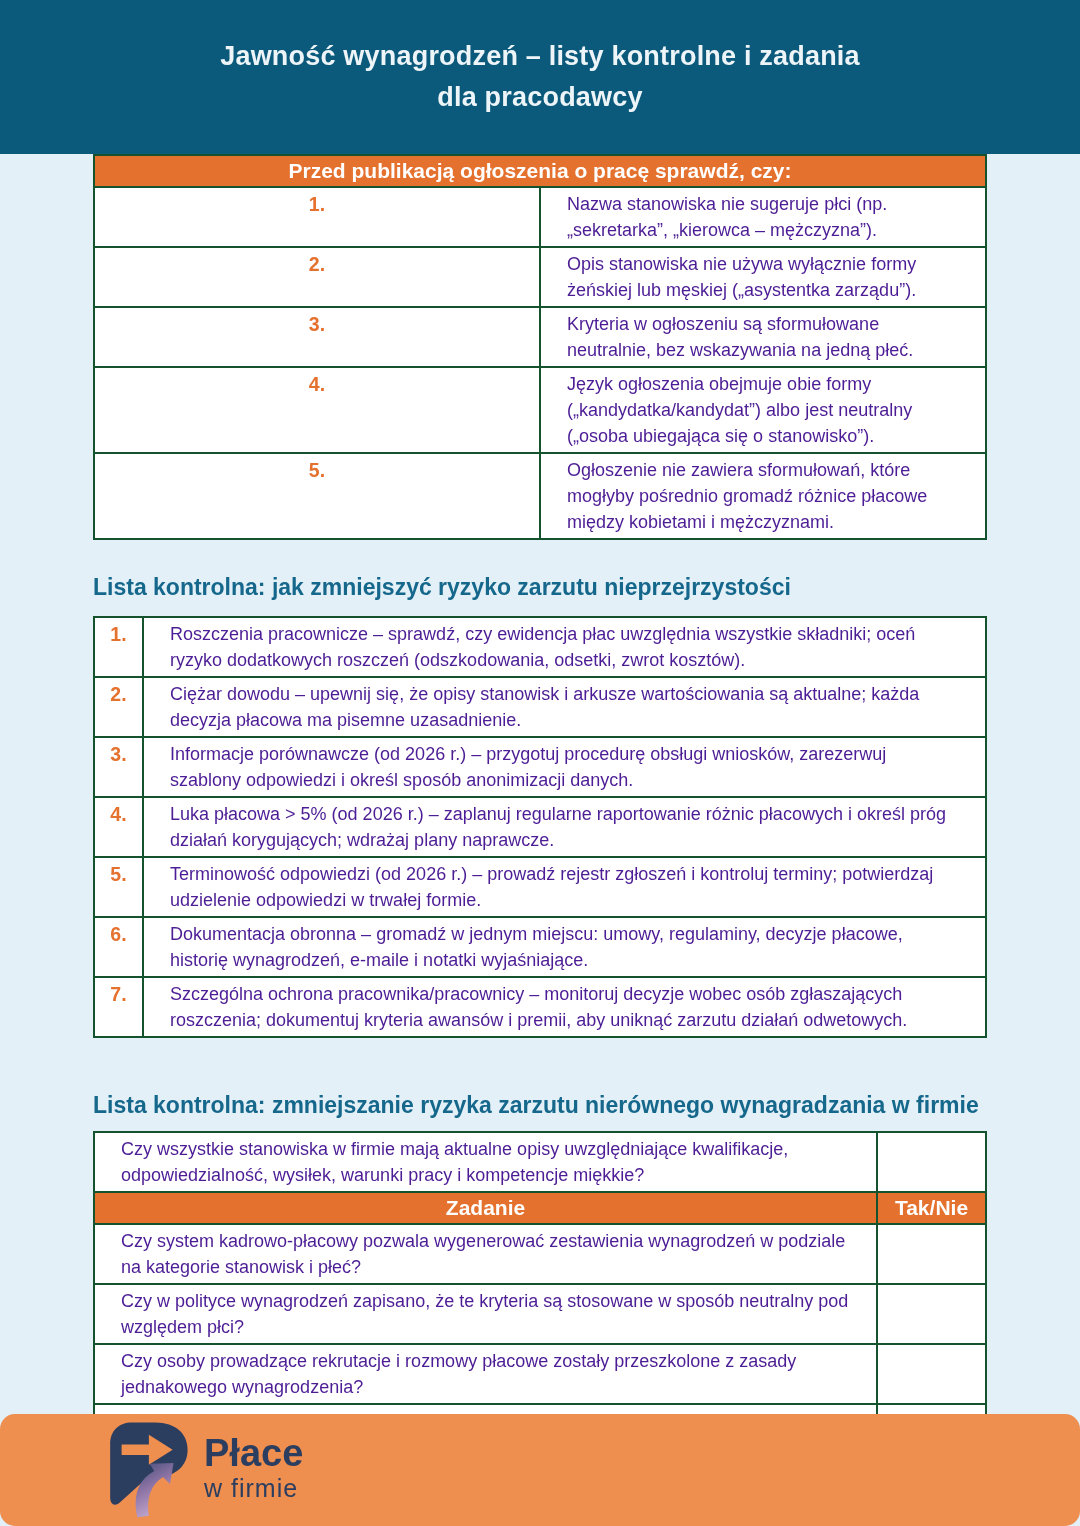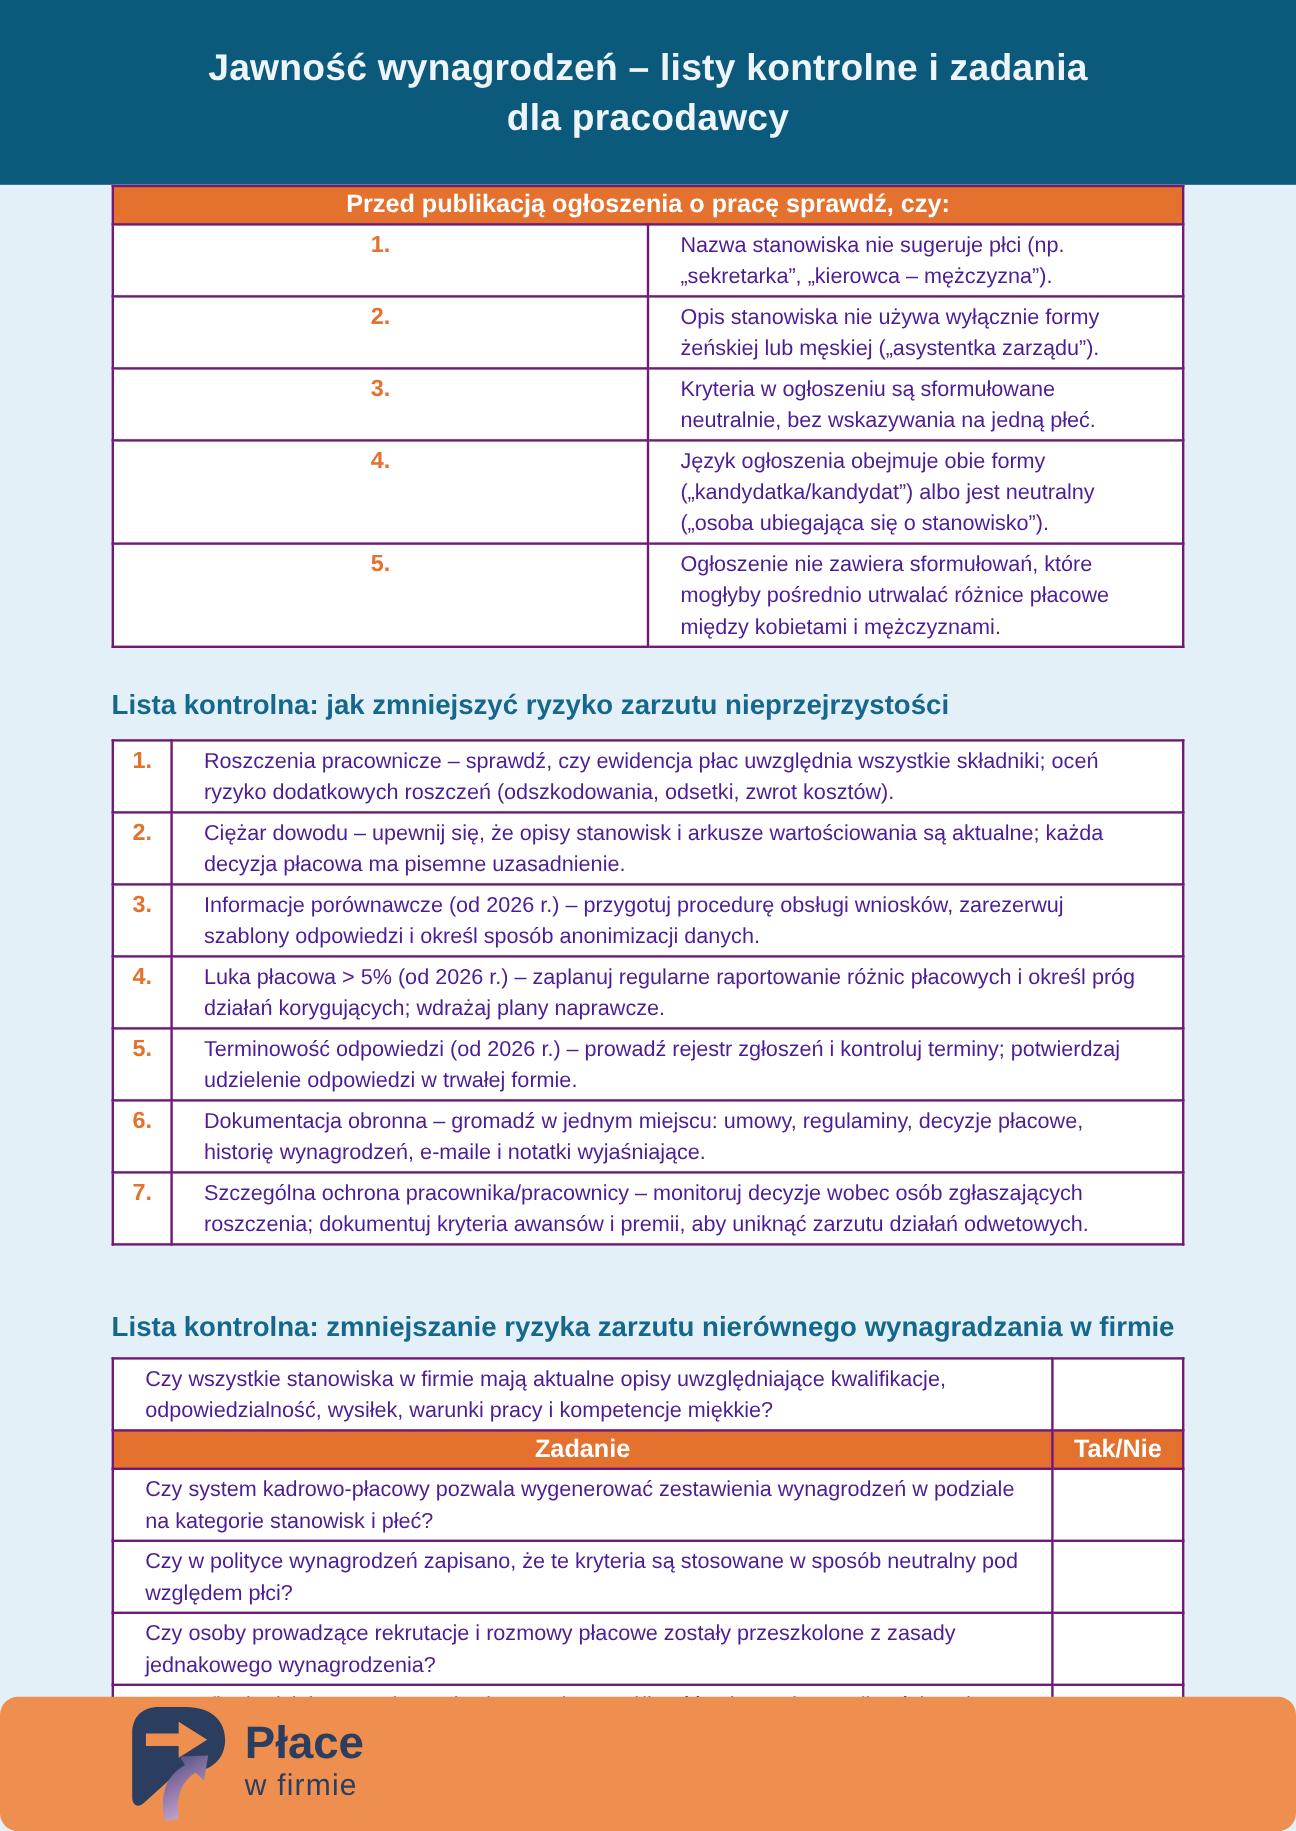--- a/index.html
+++ b/index.html
@@ -6,34 +6,34 @@
   .page{
     width:1080px;height:1526px;position:relative;overflow:hidden;
     background:#e3f0f8;font-family:"Liberation Sans",sans-serif;
   }
   
   .header{
     height:154px;background:#0b5a7c;color:#eef5f8;
     display:flex;flex-direction:column;justify-content:center;align-items:center;
     text-align:center;
   }
-  .header .title-line{font-size:31px;font-weight:bold;line-height:41px;letter-spacing:.2px;}
+  .header .title-line{font-size:27px;font-weight:bold;line-height:41px;letter-spacing:.2px;}
   
   .content{padding:0 93px;}
   .section-title{
     color:#15678b;font-weight:bold;font-size:23px;line-height:27px;margin:0;
   }
   .st-1{margin-top:40px;margin-bottom:11px;}
   .st-2{margin-top:34px;margin-bottom:15px;}
   .st-3{margin-top:54px;margin-bottom:12px;}
   table{
     width:100%;border-collapse:collapse;background:#ffffff;
     table-layout:fixed;
   }
-  th,td{border:2px solid #701a75;}
+  th,td{border:2px solid #14532d;}
   th.orange-head{
     background:#e5712f;color:#ffffff;font-size:21px;font-weight:bold;
     padding:2px 6px;text-align:center;line-height:26px;
   }
   td.num{
     width:43px;text-align:center;vertical-align:top;
     color:#e5712f;font-weight:bold;font-size:19.5px;padding:3px 2px;line-height:26px;
   }
   td.text{
     font-size:18px;color:#4c1d95;padding:3px 26px;line-height:26px;
@@ -80,21 +80,21 @@
       <tr>
         <td class="num">3.</td>
         <td class="text">Kryteria w ogłoszeniu są sformułowane neutralnie, bez wskazywania na jedną płeć.</td>
       </tr>
       <tr>
         <td class="num">4.</td>
         <td class="text">Język ogłoszenia obejmuje obie formy („kandydatka/kandydat”) albo jest neutralny („osoba ubiegająca się o stanowisko”).</td>
       </tr>
       <tr>
         <td class="num">5.</td>
-        <td class="text">Ogłoszenie nie zawiera sformułowań, które mogłyby pośrednio utrwalać różnice płacowe między kobietami i mężczyznami.</td>
+        <td class="text">Ogłoszenie nie zawiera sformułowań, które mogłyby pośrednio gromadź różnice płacowe między kobietami i mężczyznami.</td>
       </tr>
     </tbody>
       </table>
 
     <h2 class="section-title st-2">Lista kontrolna: jak zmniejszyć ryzyko zarzutu nieprzejrzystości</h2>
     <table>
       <tbody>
           <tr>
         <td class="num">1.</td>
         <td class="text">Roszczenia pracownicze – sprawdź, czy ewidencja płac uwzględnia wszystkie składniki; oceń ryzyko dodatkowych roszczeń (odszkodowania, odsetki, zwrot kosztów).</td>

